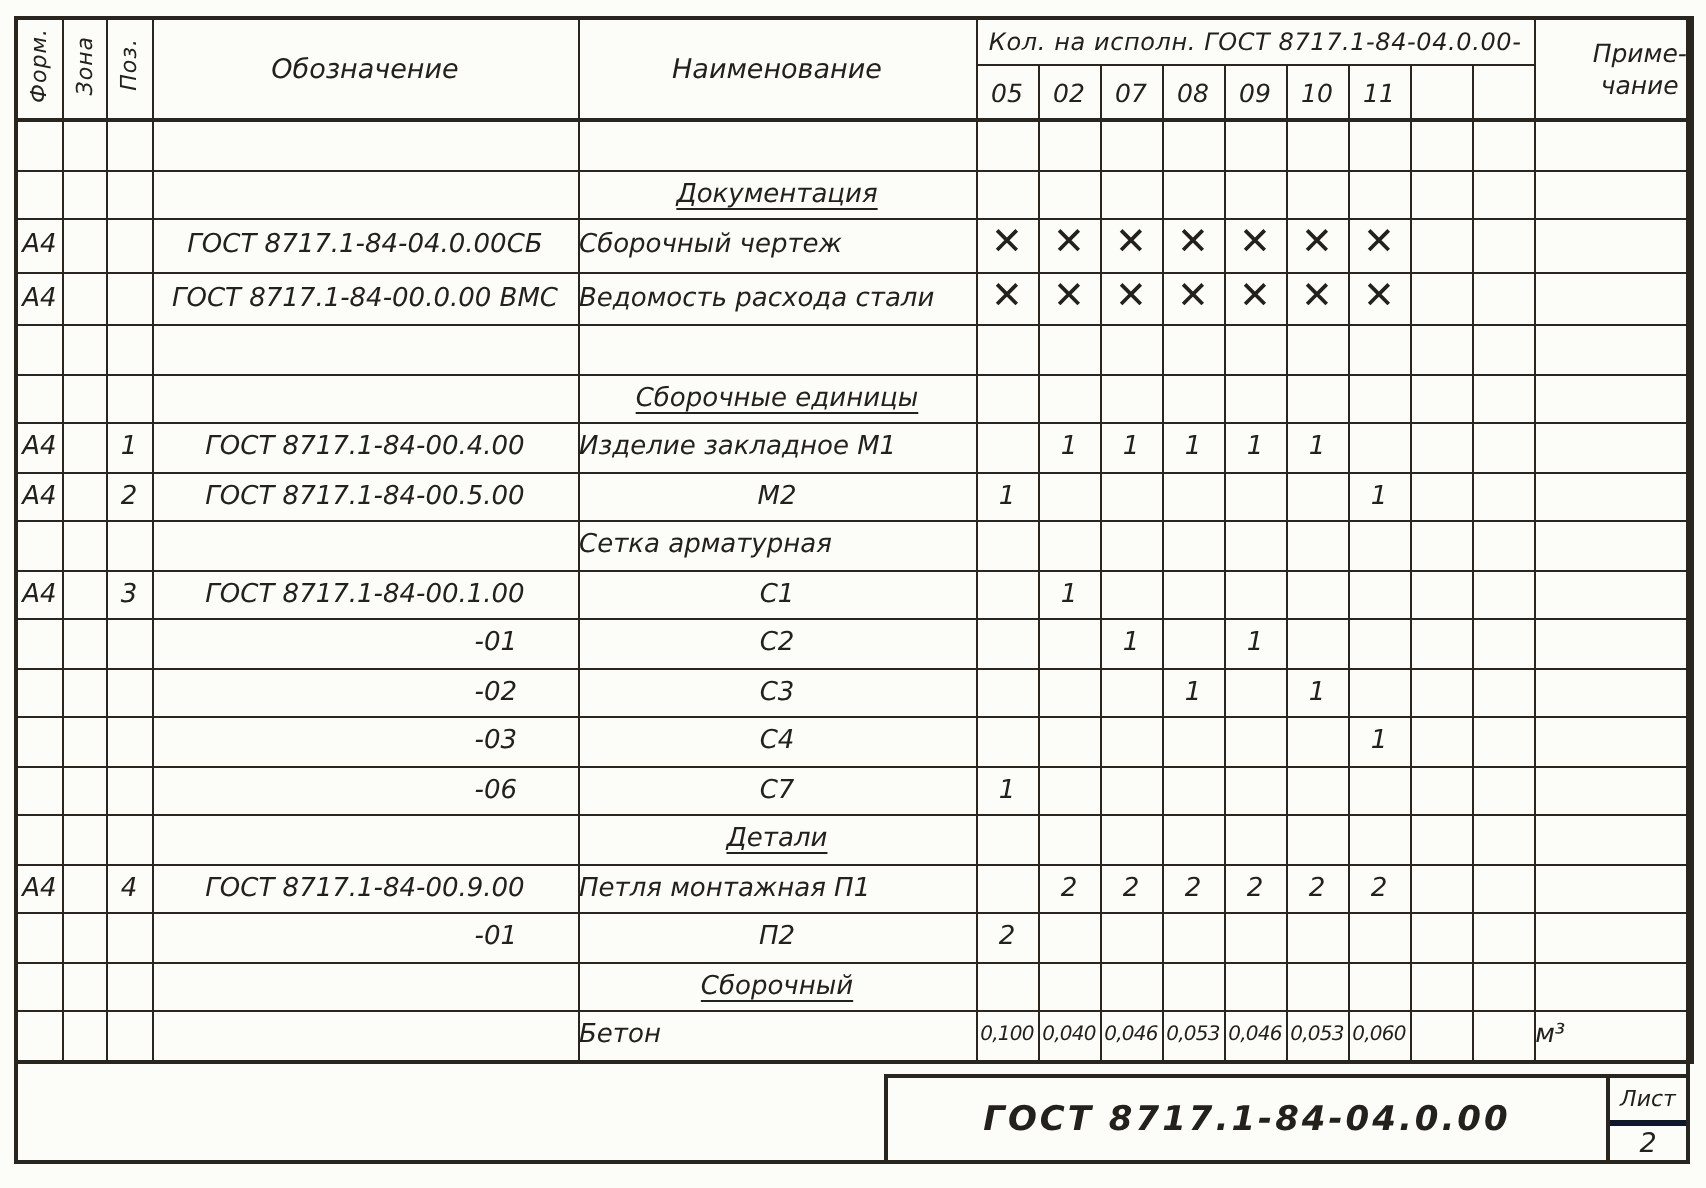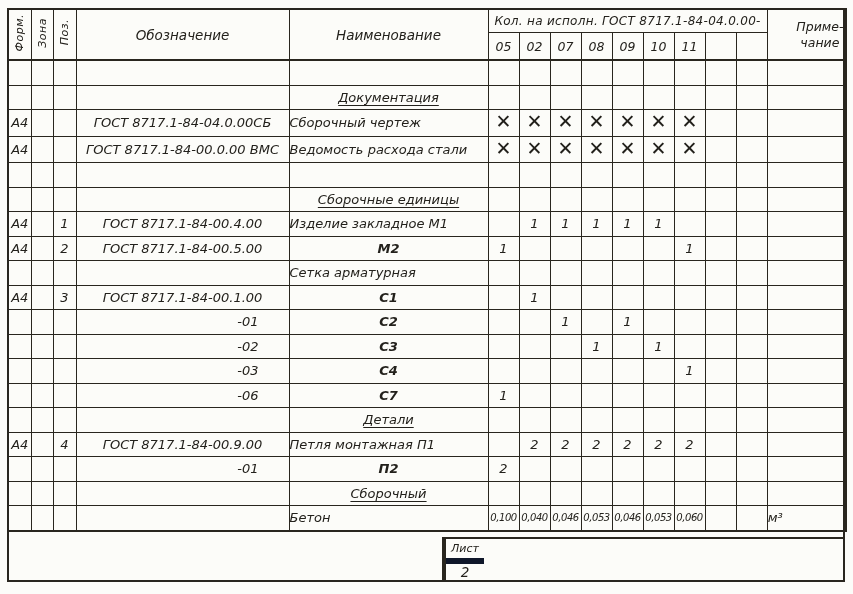--- a/index.html
+++ b/index.html
@@ -29,38 +29,38 @@
   th.h-qty { font-size:12px; text-align:center; height:22px; letter-spacing:0.3px; }
   th.h-sub { font-size:12.5px; text-align:center; height:26px; }
   th.h-note { font-size:12.5px; text-align:center; white-space:pre-line; line-height:1.25;padding-left:27px; }
   .spec tbody td { height:23.5px; font-size:13px; white-space:nowrap; }
   .c-form  { text-align:center; font-size:11.5px; }
   .c-zone  { text-align:center; font-size:11.5px; }
   .c-pos   { text-align:center; font-size:12px; }
   .c-desig { text-align:center; font-size:12.5px; }
   .c-desig.align-right { text-align:right; padding-right:30px; }
   .c-name  { text-align:left; padding-left:13px; }
-  .c-name.name-center { text-align:center; padding-left:0;font-weight:bold; }
+  .c-name.name-center { text-align:center; padding-left:0; }
   .c-name.name-group  { text-align:center; padding-left:0;
                         text-decoration:underline; text-underline-offset:3px; }
   .c-qty   { text-align:center; font-size:12.5px; }
   .c-qty.xmark { font-size:19px; font-style:normal; line-height:1; padding-bottom:2px; }
   .c-qty.tiny  { font-size:10px; letter-spacing:-0.4px;font-style:italic; }
   .c-note  { text-align:left; padding-left:24px; font-size:12px; }
   .titleblock {
     position:absolute; left:433px; right:-2px; top:527px; bottom:-2px;
     border:2px solid #29261f; display:flex; font-style:italic; background:#fcfcf9;
   }
   .tb-main {
     flex:1; display:flex; align-items:center; justify-content:center;
     font-size:17px; font-weight:bold; letter-spacing:1.5px;
   }
   .tb-side { width:38px; border-left:2px solid #29261f; display:flex; flex-direction:column; }
   .tb-sheet-label {
-    height:21px; border-bottom:6px solid #0f172a;
+    height:21px; border-bottom:3px solid #0f172a;
     display:flex; align-items:center; justify-content:center; font-size:11px;
   }
   .tb-sheet-num { flex:1; display:flex; align-items:center; justify-content:center; font-size:13.5px; }
 </style>
 </head>
 <body>
 
 <div class="sheet">
   <div class="frame">
 
@@ -426,20 +426,21 @@
             <td class="c-qty tiny">0,053</td>
             <td class="c-qty tiny">0,060</td>
             <td class="c-qty"></td>
             <td class="c-qty"></td>
             <td class="c-note">м³</td>
           </tr>
         </tbody>
     </table>
 
     <div class="titleblock">
+      <div class="tb-main">ГОСТ 8717.1-84-04.0.00</div>
       <div class="tb-side">
         <div class="tb-sheet-label">Лист</div>
         <div class="tb-sheet-num">2</div>
       </div>
     </div>
 
   </div>
 </div>
 
 </body></html>

